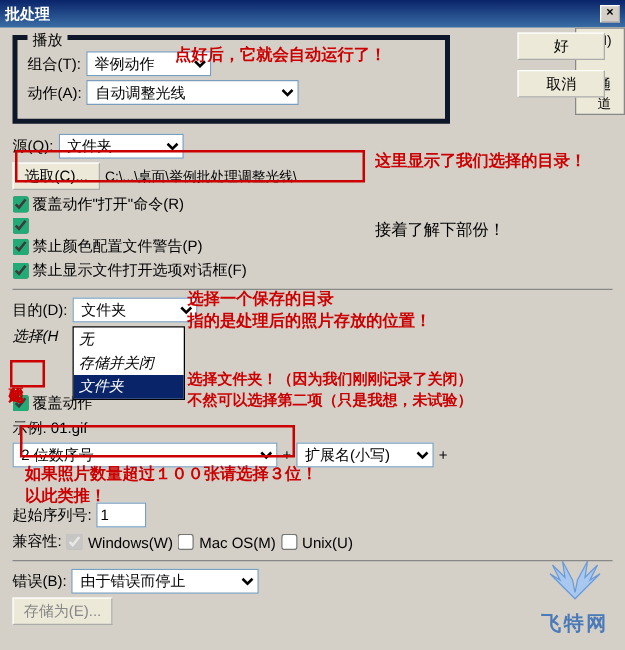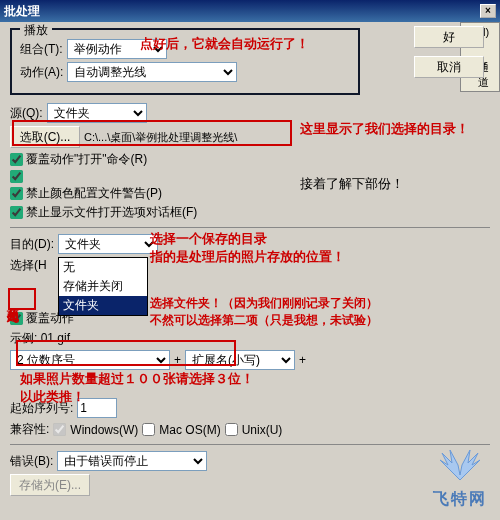--- a/index.html
+++ b/index.html
@@ -1,20 +1,20 @@
 <!DOCTYPE html>
 <html><head>
 <meta charset="utf-8">
 <style>
 * { box-sizing: border-box; margin: 0; padding: 0; font-family: "Microsoft YaHei", SimSun, sans-serif; }
 body { background: #d4d0c8; width: 500px; height: 520px; overflow: hidden; position: relative; }
 .titlebar { background: linear-gradient(#0a246a, #3a6ea5); color: #fff; height: 22px; display: flex; align-items: center; padding: 0 4px; font-size: 12px; font-weight: bold; }
 .titlebar .close { margin-left: auto; width: 16px; height: 14px; background: #d4d0c8; color: #000; text-align: center; line-height: 12px; font-size: 10px; border: 1px outset #fff; }
 .dlg { position: relative; padding: 6px 10px; font-size: 12px; }
-.fieldset { border: 2px solid #0f172a; padding: 6px 8px 8px; margin-bottom: 8px; position: relative; }
+.fieldset { border: 4px solid #0f172a; padding: 6px 8px 8px; margin-bottom: 8px; position: relative; }
 .legend { position: absolute; top: -8px; left: 8px; background: #d4d0c8; padding: 0 4px; font-size: 12px; }
 .row { display: flex; align-items: center; margin: 3px 0; gap: 4px; }
 .label { font-size: 12px; }
 select, input[type=text] { font-size: 12px; border: 1px solid #7b9ebd; background: #fff; height: 20px; padding: 0 2px; }
 select { min-width: 100px; }
 .btn { min-width: 70px; height: 22px; font-size: 12px; border: 1px outset #fff; background: #ece9d8; padding: 0 8px; }
 .right-btns { position: absolute; top: 26px; right: 16px; display: flex; flex-direction: column; gap: 8px; }
 .right-btns .btn { width: 70px; }
 .redtxt { color: #c00; font-size: 13px; font-weight: bold; position: absolute; }
 .redbox { border: 2px solid #c00; position: absolute; }
@@ -83,37 +83,37 @@
       <input type="checkbox" checked="" style="">
       <span>禁止显示文件打开选项对话框(F)</span>
     </div>
 
   <hr style="margin:6px 0;border:none;border-top:1px solid #888;">
 
   <div class="row">
     <span class="label">目的(D):</span>
     <select><option>文件夹</option></select>
   </div>
-  <div class="row" style="position:relative;">
+  <div class="row" style="position:relative;font-style:italic;">
     <span class="label">选择(H</span>
     <div style="position:absolute;left:48px;top:0;background:#fff;border:1px solid #000;width:90px;z-index:5;">
       <div style="padding:1px 4px;">无</div>
       <div style="padding:1px 4px;">存储并关闭</div>
       <div style="background:#0a246a;color:#fff;padding:1px 4px;">文件夹</div>
     </div>
   </div>
   <div class="chk" style="margin-top:36px;">
       <input type="checkbox" checked="" style="">
       <span>覆盖动作</span>
     </div>
   <div class="row">
       <span class="label">示例: 01.gif</span>
     </div>
   <div class="row">
-    <select style="width:160px;"><option>2 位数序号</option></select>
+    <select style="width:212px;"><option>2 位数序号</option></select>
     <span>+</span>
     <select style="width:110px;"><option>扩展名(小写)</option></select>
     <span>+</span>
   </div>
   <div class="row" style="margin-top:28px;">
     <span class="label">起始序列号:</span>
     <input type="text" style="width: 40px;" value="1">
   </div>
   <div class="row">
     <span class="label">兼容性:</span>

